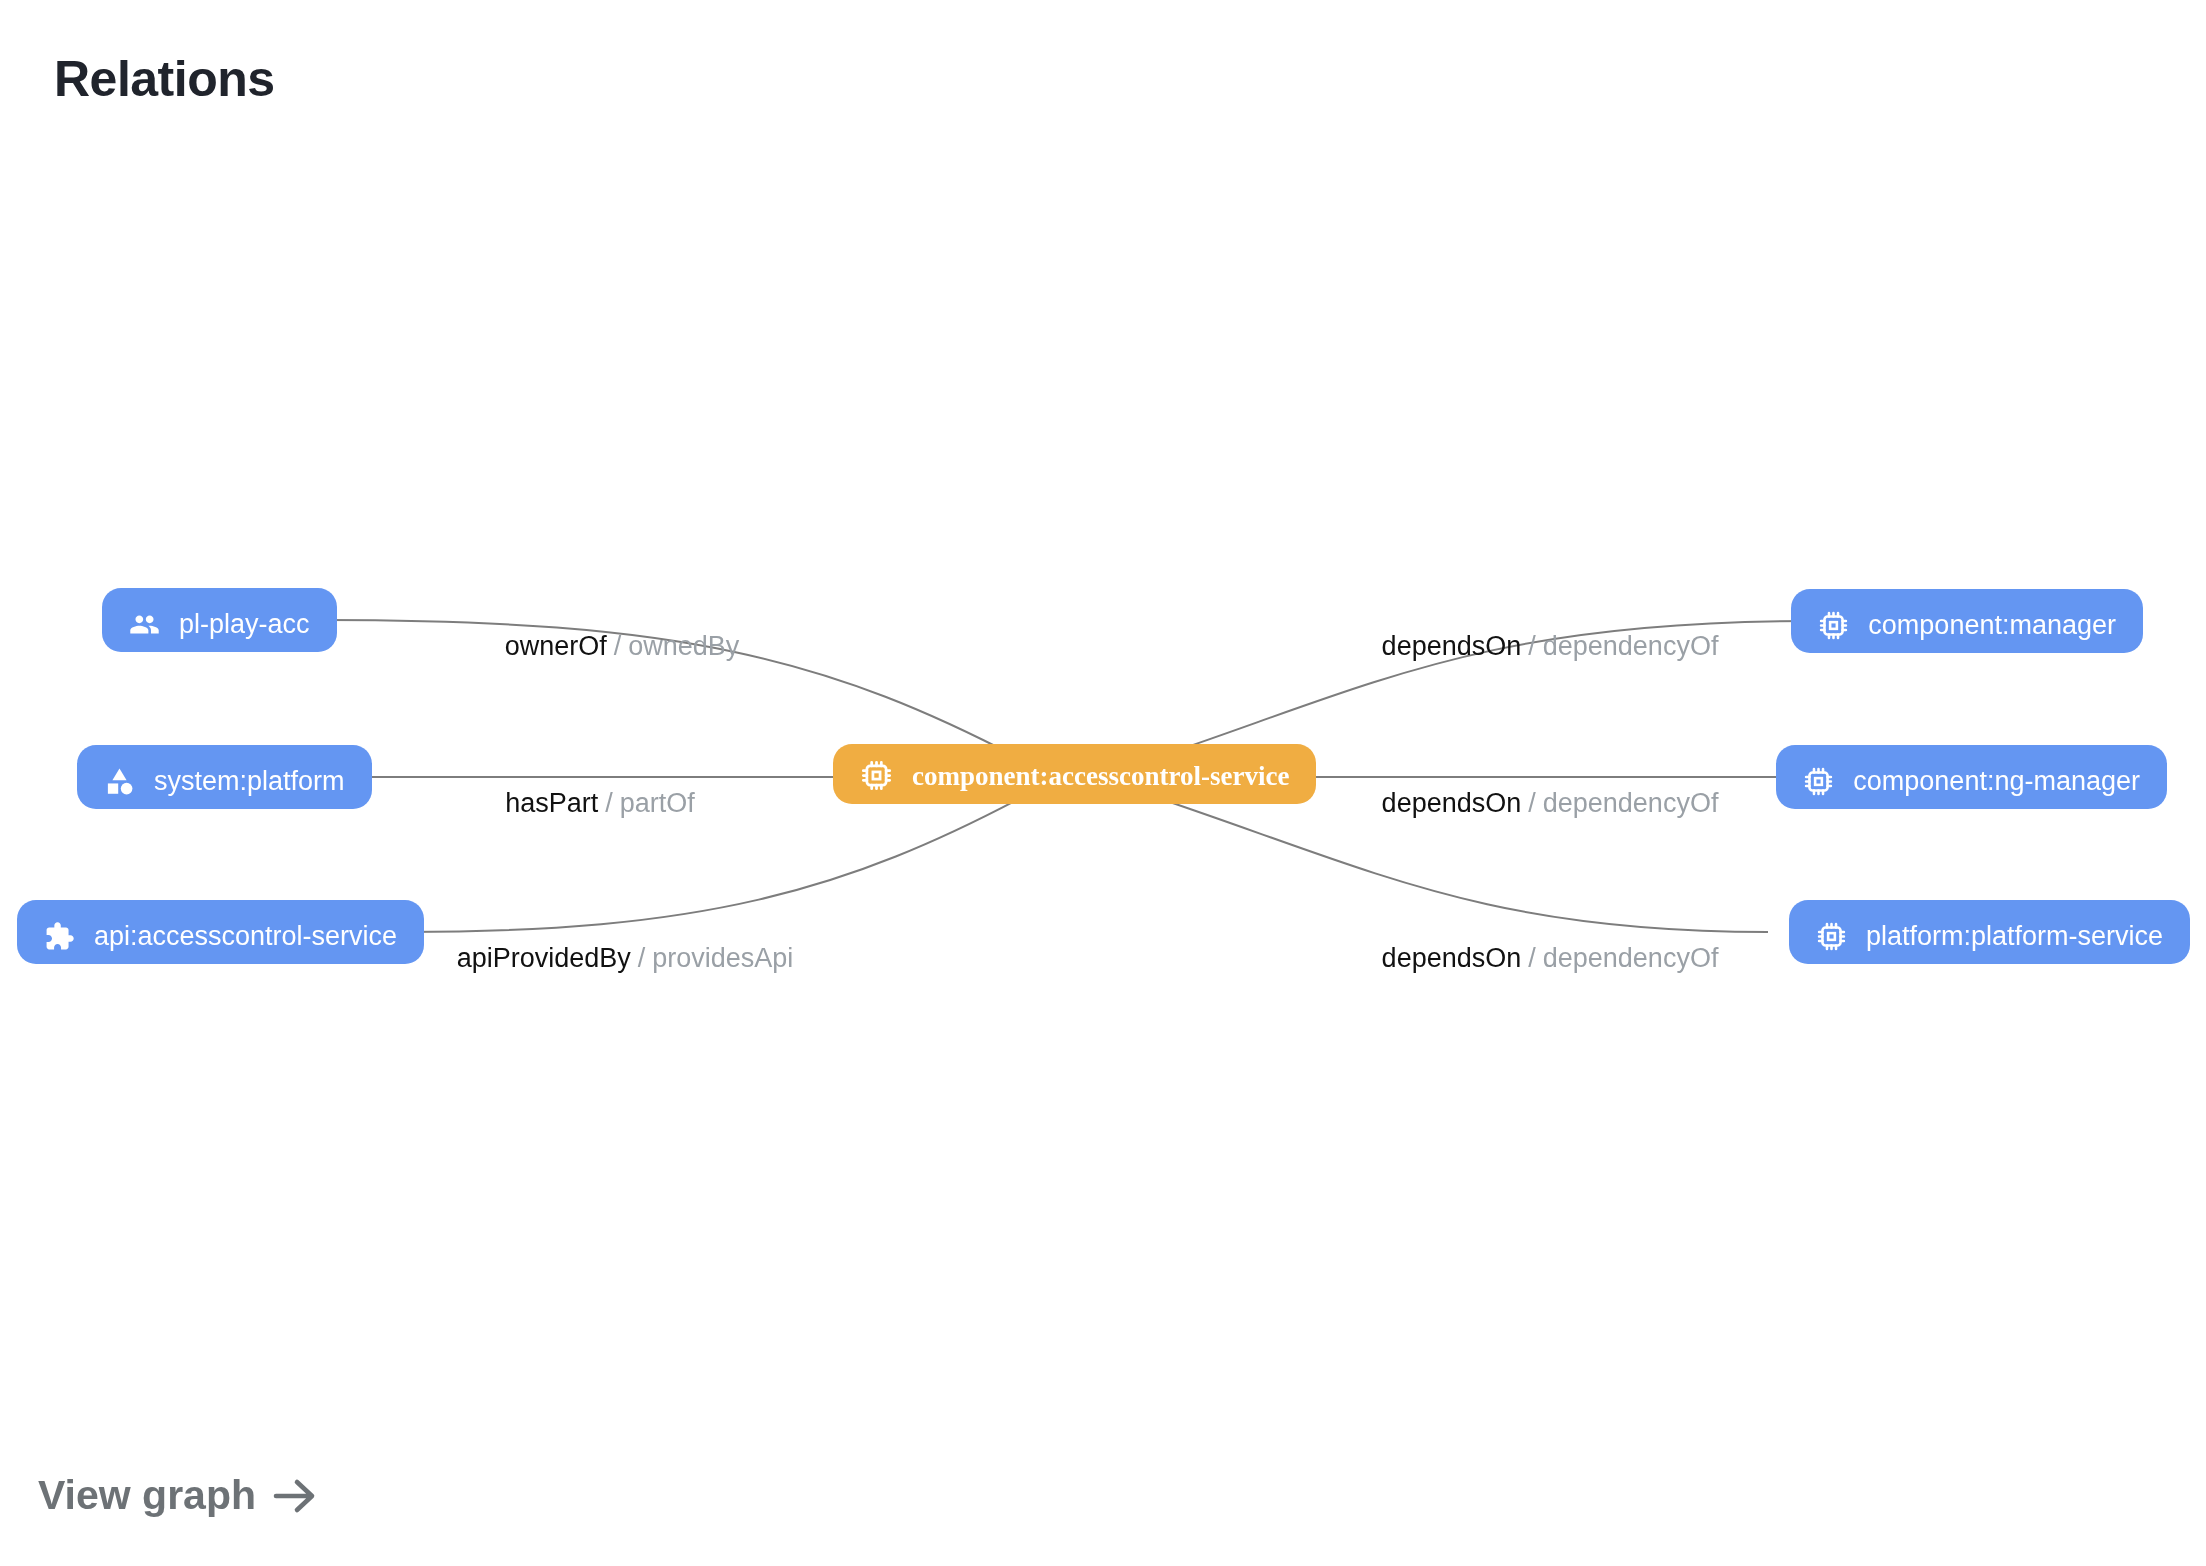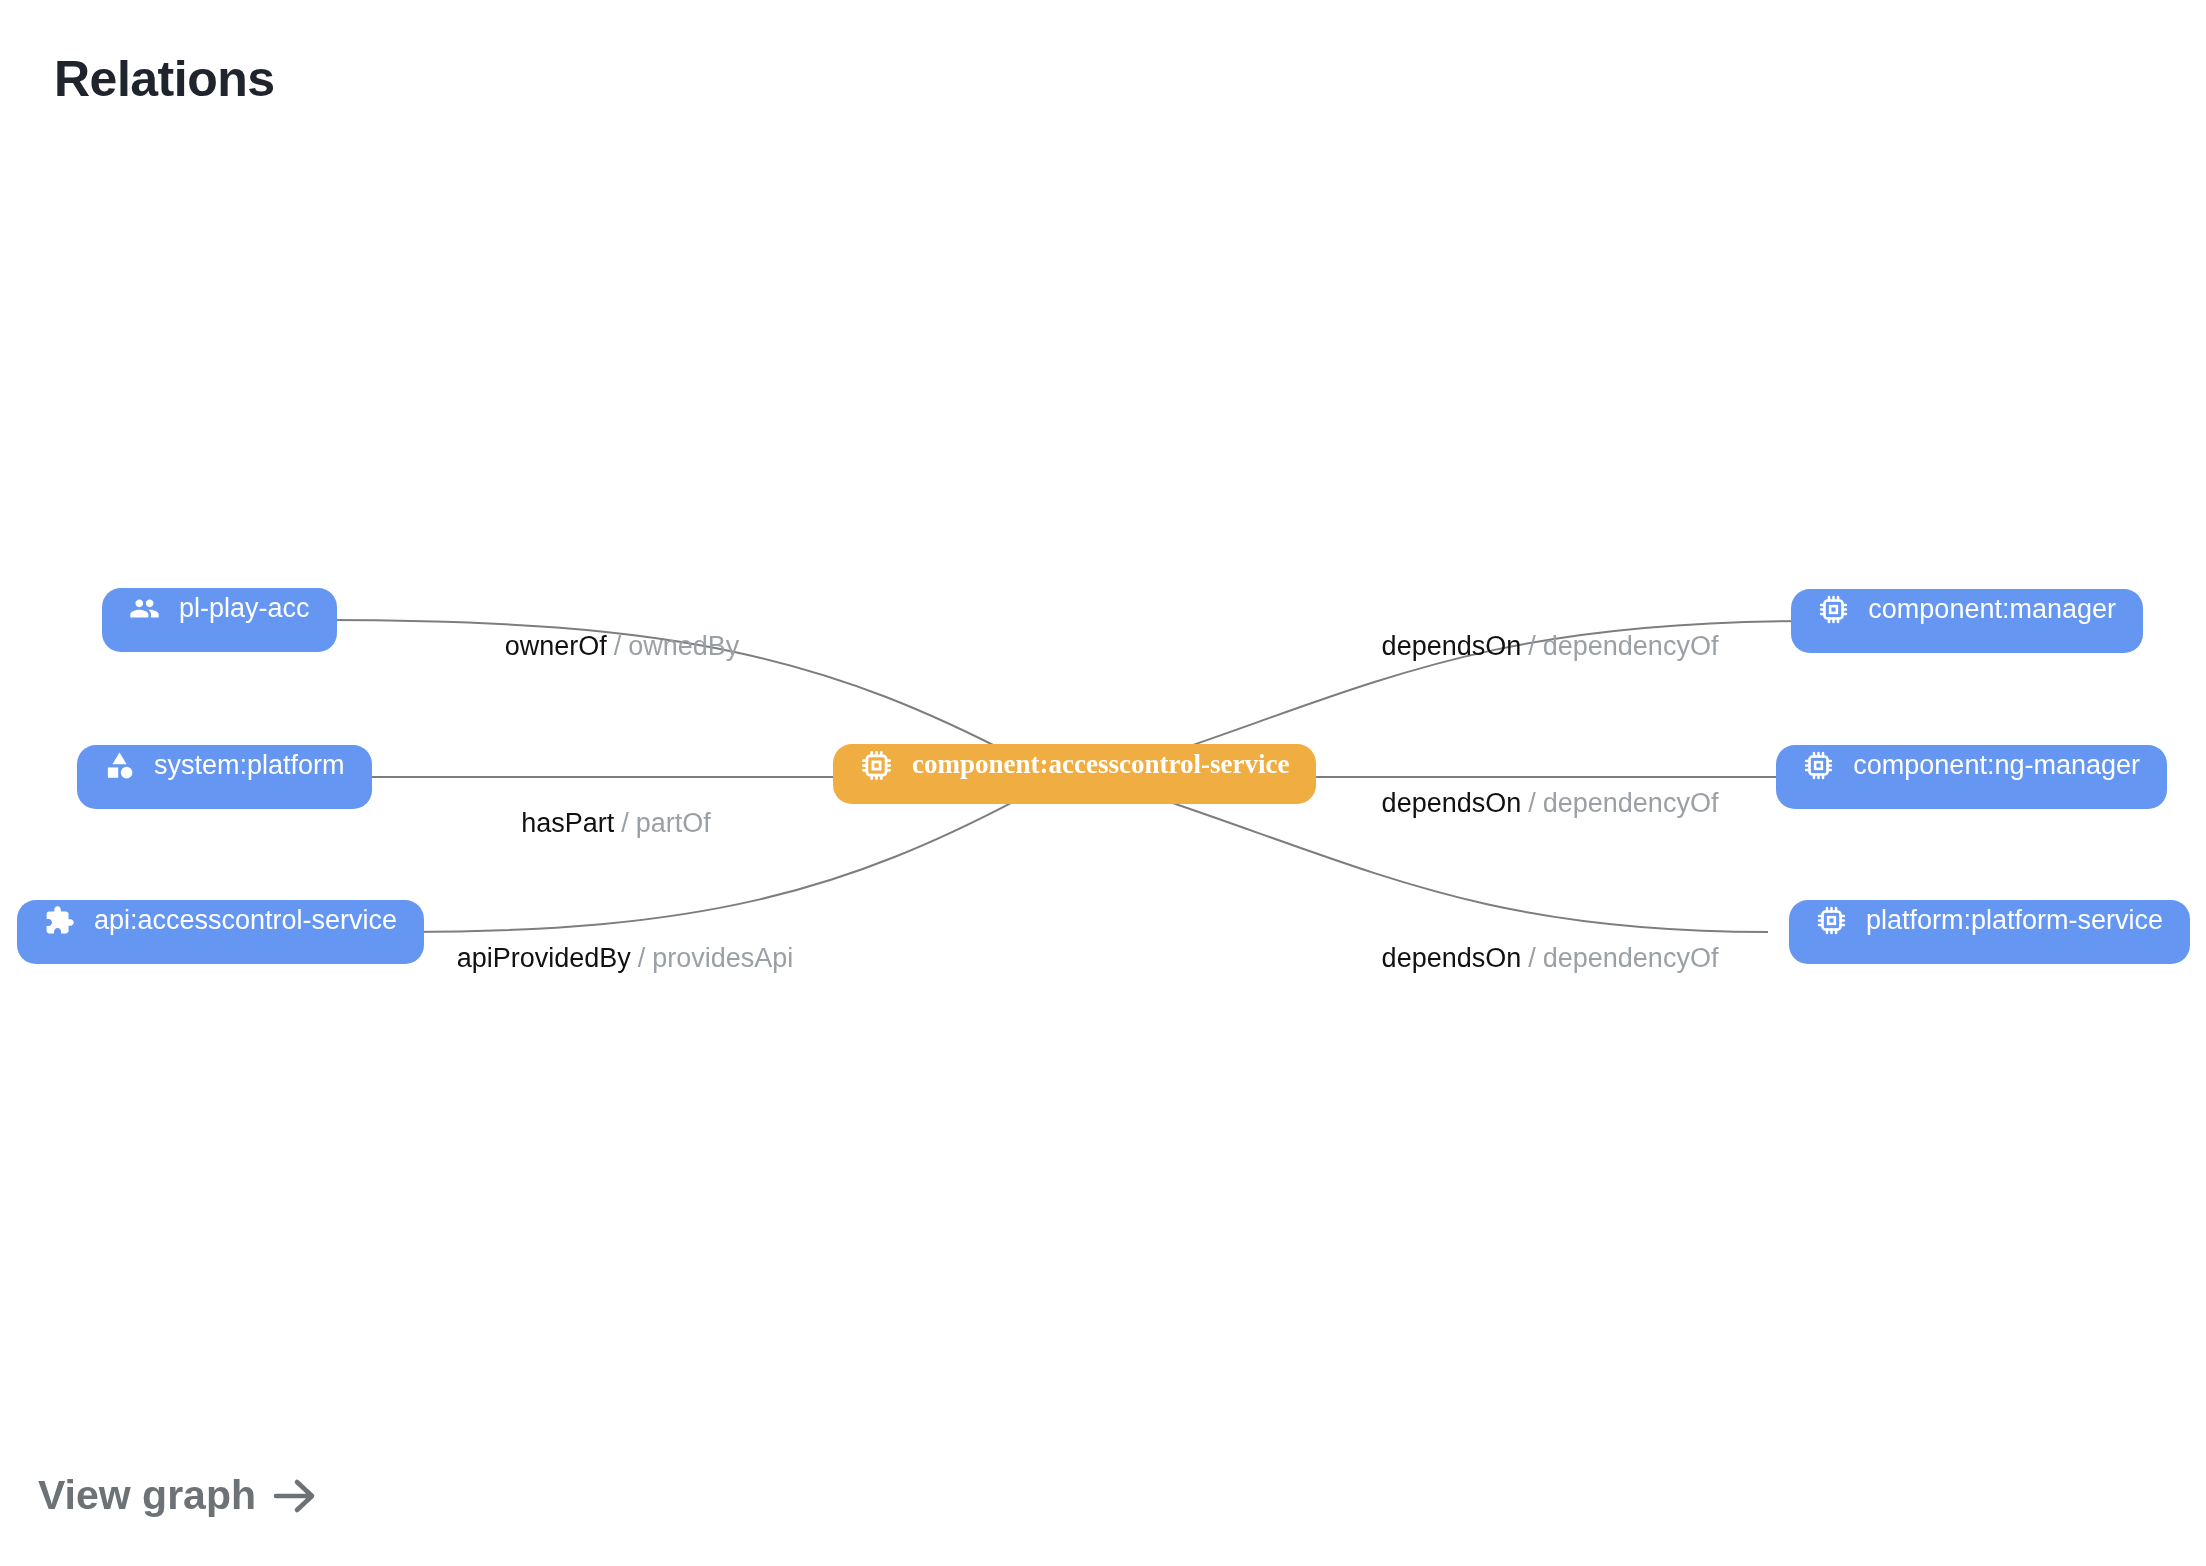--- a/index.html
+++ b/index.html
@@ -27,24 +27,24 @@
     top: 0;
   }
   .edge-path {
     stroke: var(--edge-line, #7d7d7d);
     stroke-width: 2;
     fill: none;
   }
   .node {
     position: absolute;
     display: flex;
-    align-items: flex-start;
+    align-items: flex-end;
     gap: 19px;
     height: 64px;
-    padding: 5px 27px;
+    padding: 12px 27px;
     border-radius: 19px;
     background: var(--node-blue, #6496f2);
     color: #ffffff;
     font-size: 27px;
     white-space: nowrap;
     cursor: pointer;
     box-sizing: border-box;
   }
   .node.center {
     height: 60px;
@@ -162,21 +162,21 @@
           <rect x="9.4" y="9.4" width="5.2" height="5.2"></rect>
           <path d="M8.5 5V2.4M12 5V2.4M15.5 5V2.4M8.5 19v2.6M12 19v2.6M15.5 19v2.6M5 8.5H2.4M5 12H2.4M5 15.5H2.4M19 8.5h2.6M19 12h2.6M19 15.5h2.6"></path>
         </svg>
     </span>
     <span>platform:platform-service</span>
   </div>
 
   <div class="edge-label" style="left:622px; top:631px;text-align:right;">
     <span class="primary">ownerOf</span><span class="sep">/</span><span class="inverse">ownedBy</span>
   </div>
-  <div class="edge-label" style="left:616px; top:788px;margin-top:20px;">
+  <div class="edge-label" style="left:600px; top:788px;">
     <span class="primary">hasPart</span><span class="sep">/</span><span class="inverse">partOf</span>
   </div>
   <div class="edge-label" style="left:625px; top:943px;">
     <span class="primary">apiProvidedBy</span><span class="sep">/</span><span class="inverse">providesApi</span>
   </div>
 
   <div class="edge-label" style="left:1550px; top:631px;">
     <span class="primary">dependsOn</span><span class="sep">/</span><span class="inverse">dependencyOf</span>
   </div>
   <div class="edge-label" style="left:1550px; top:788px;">

